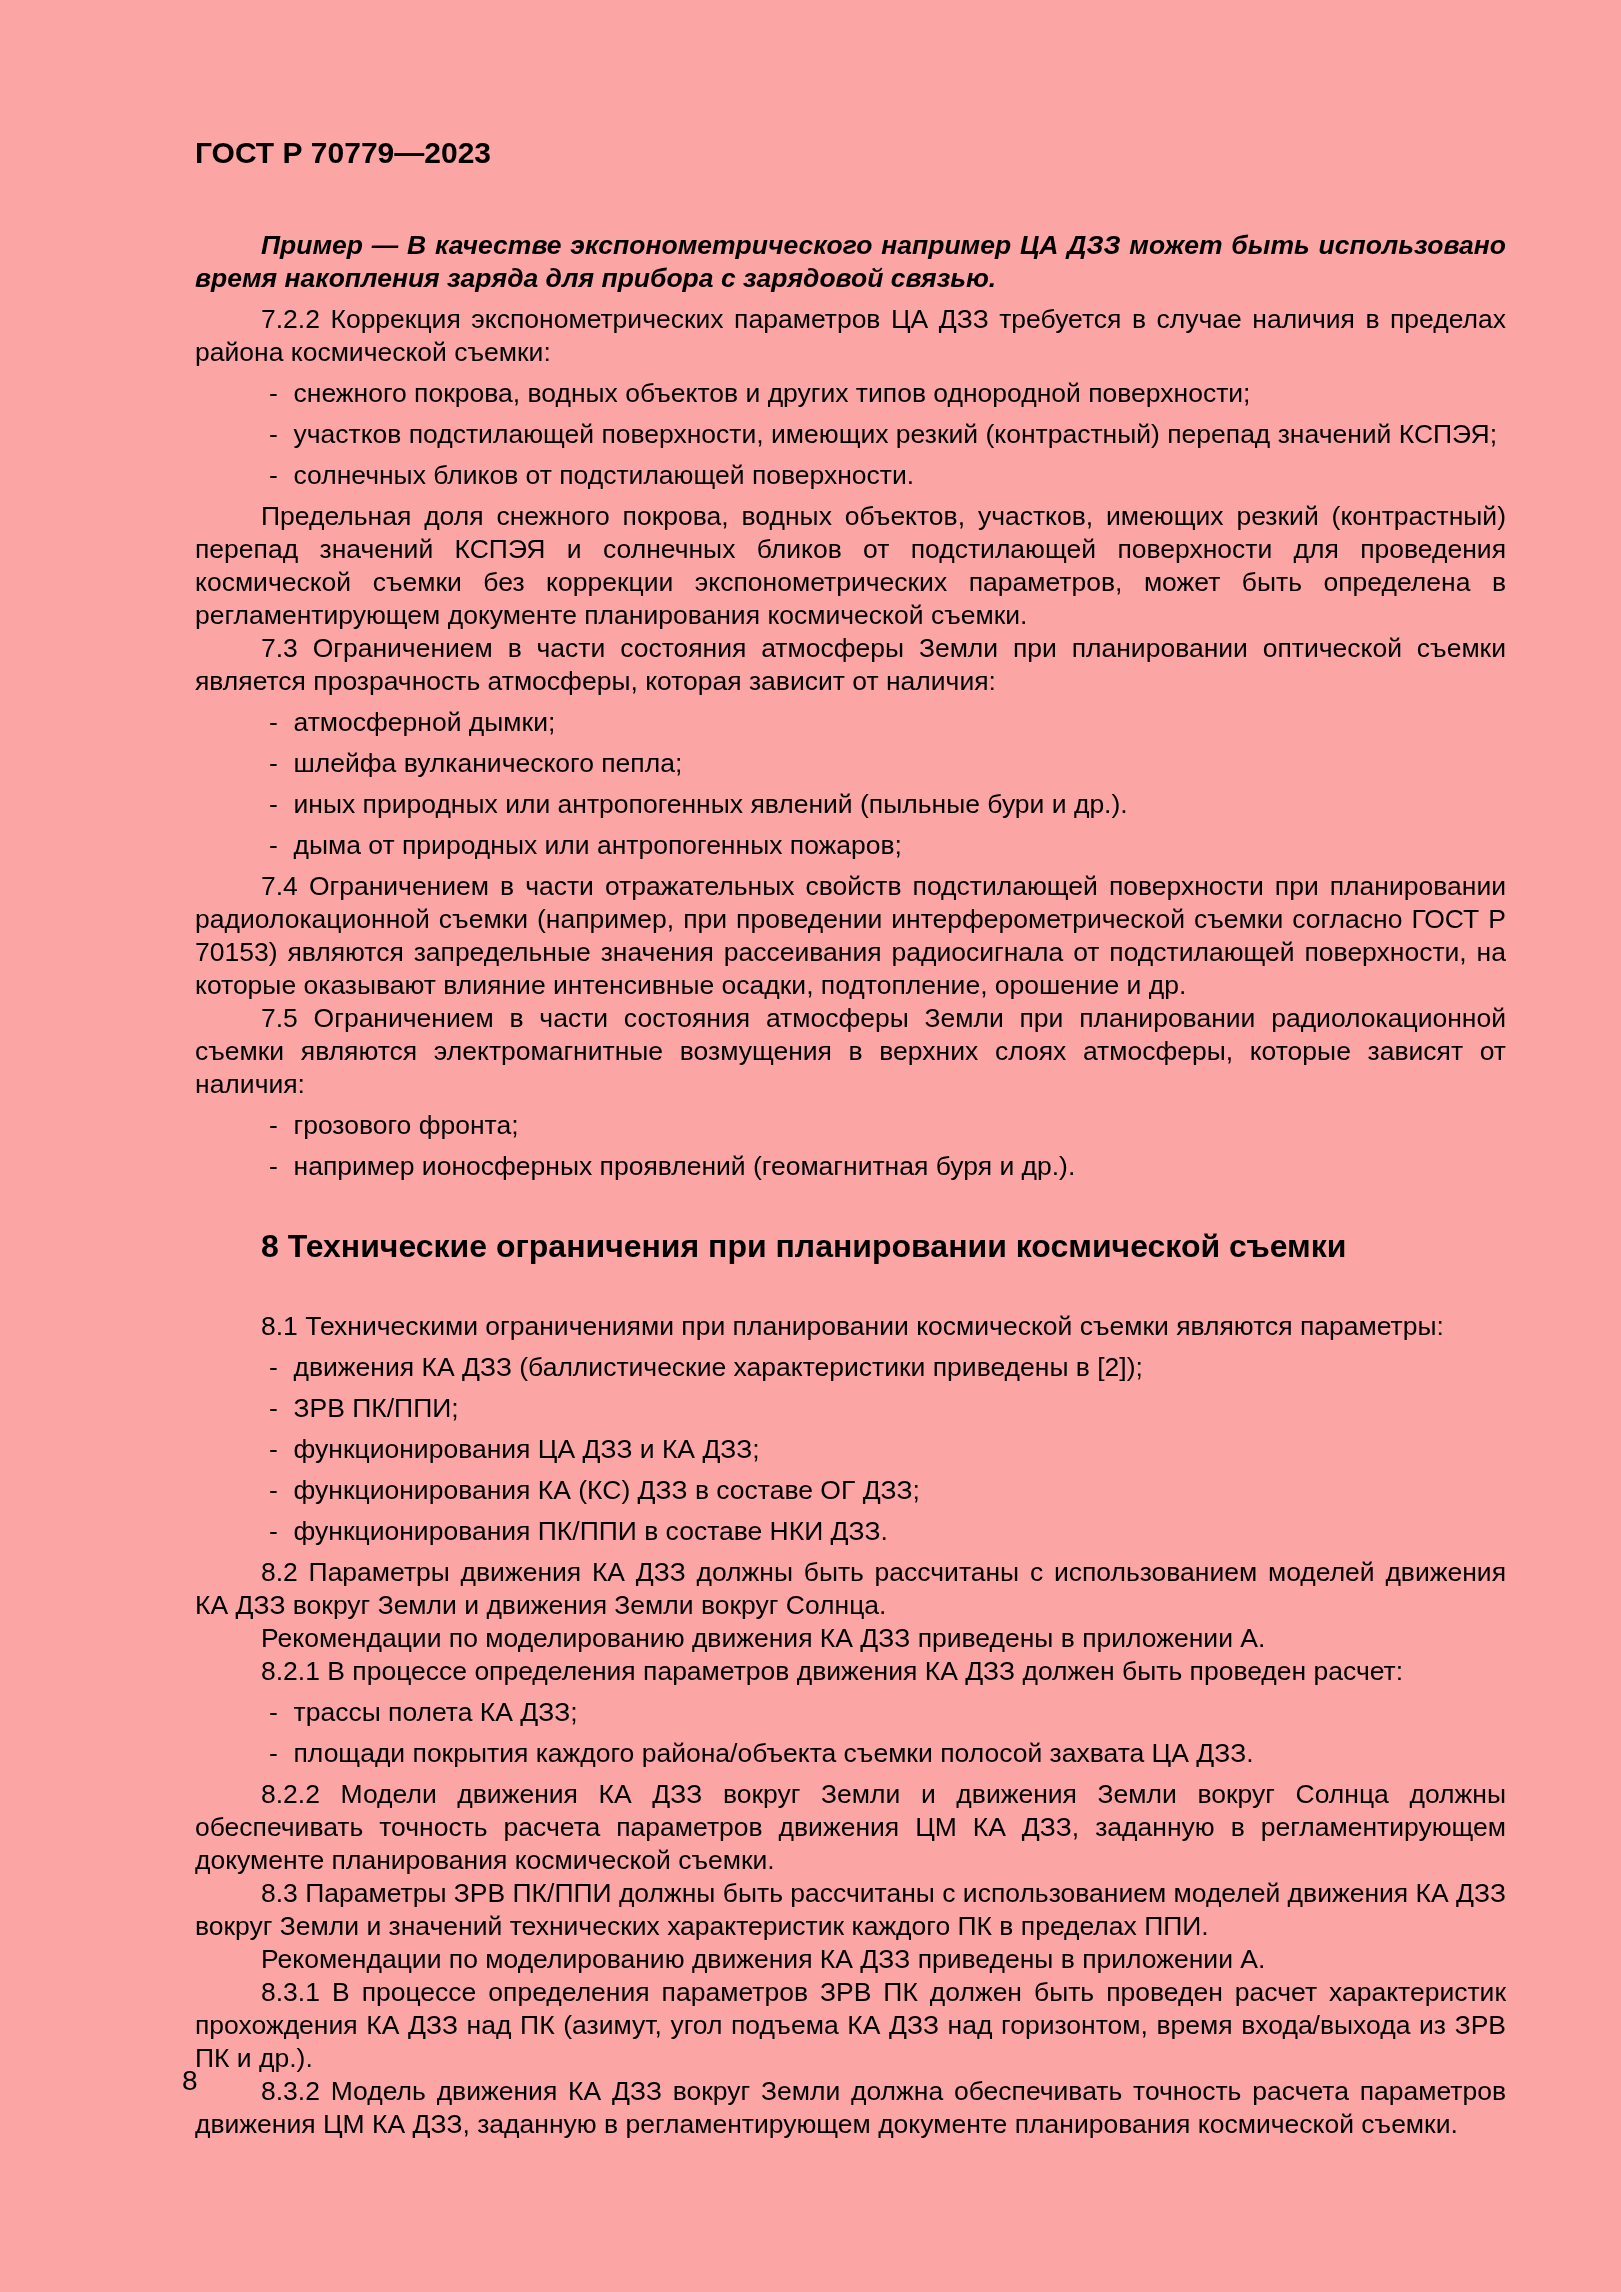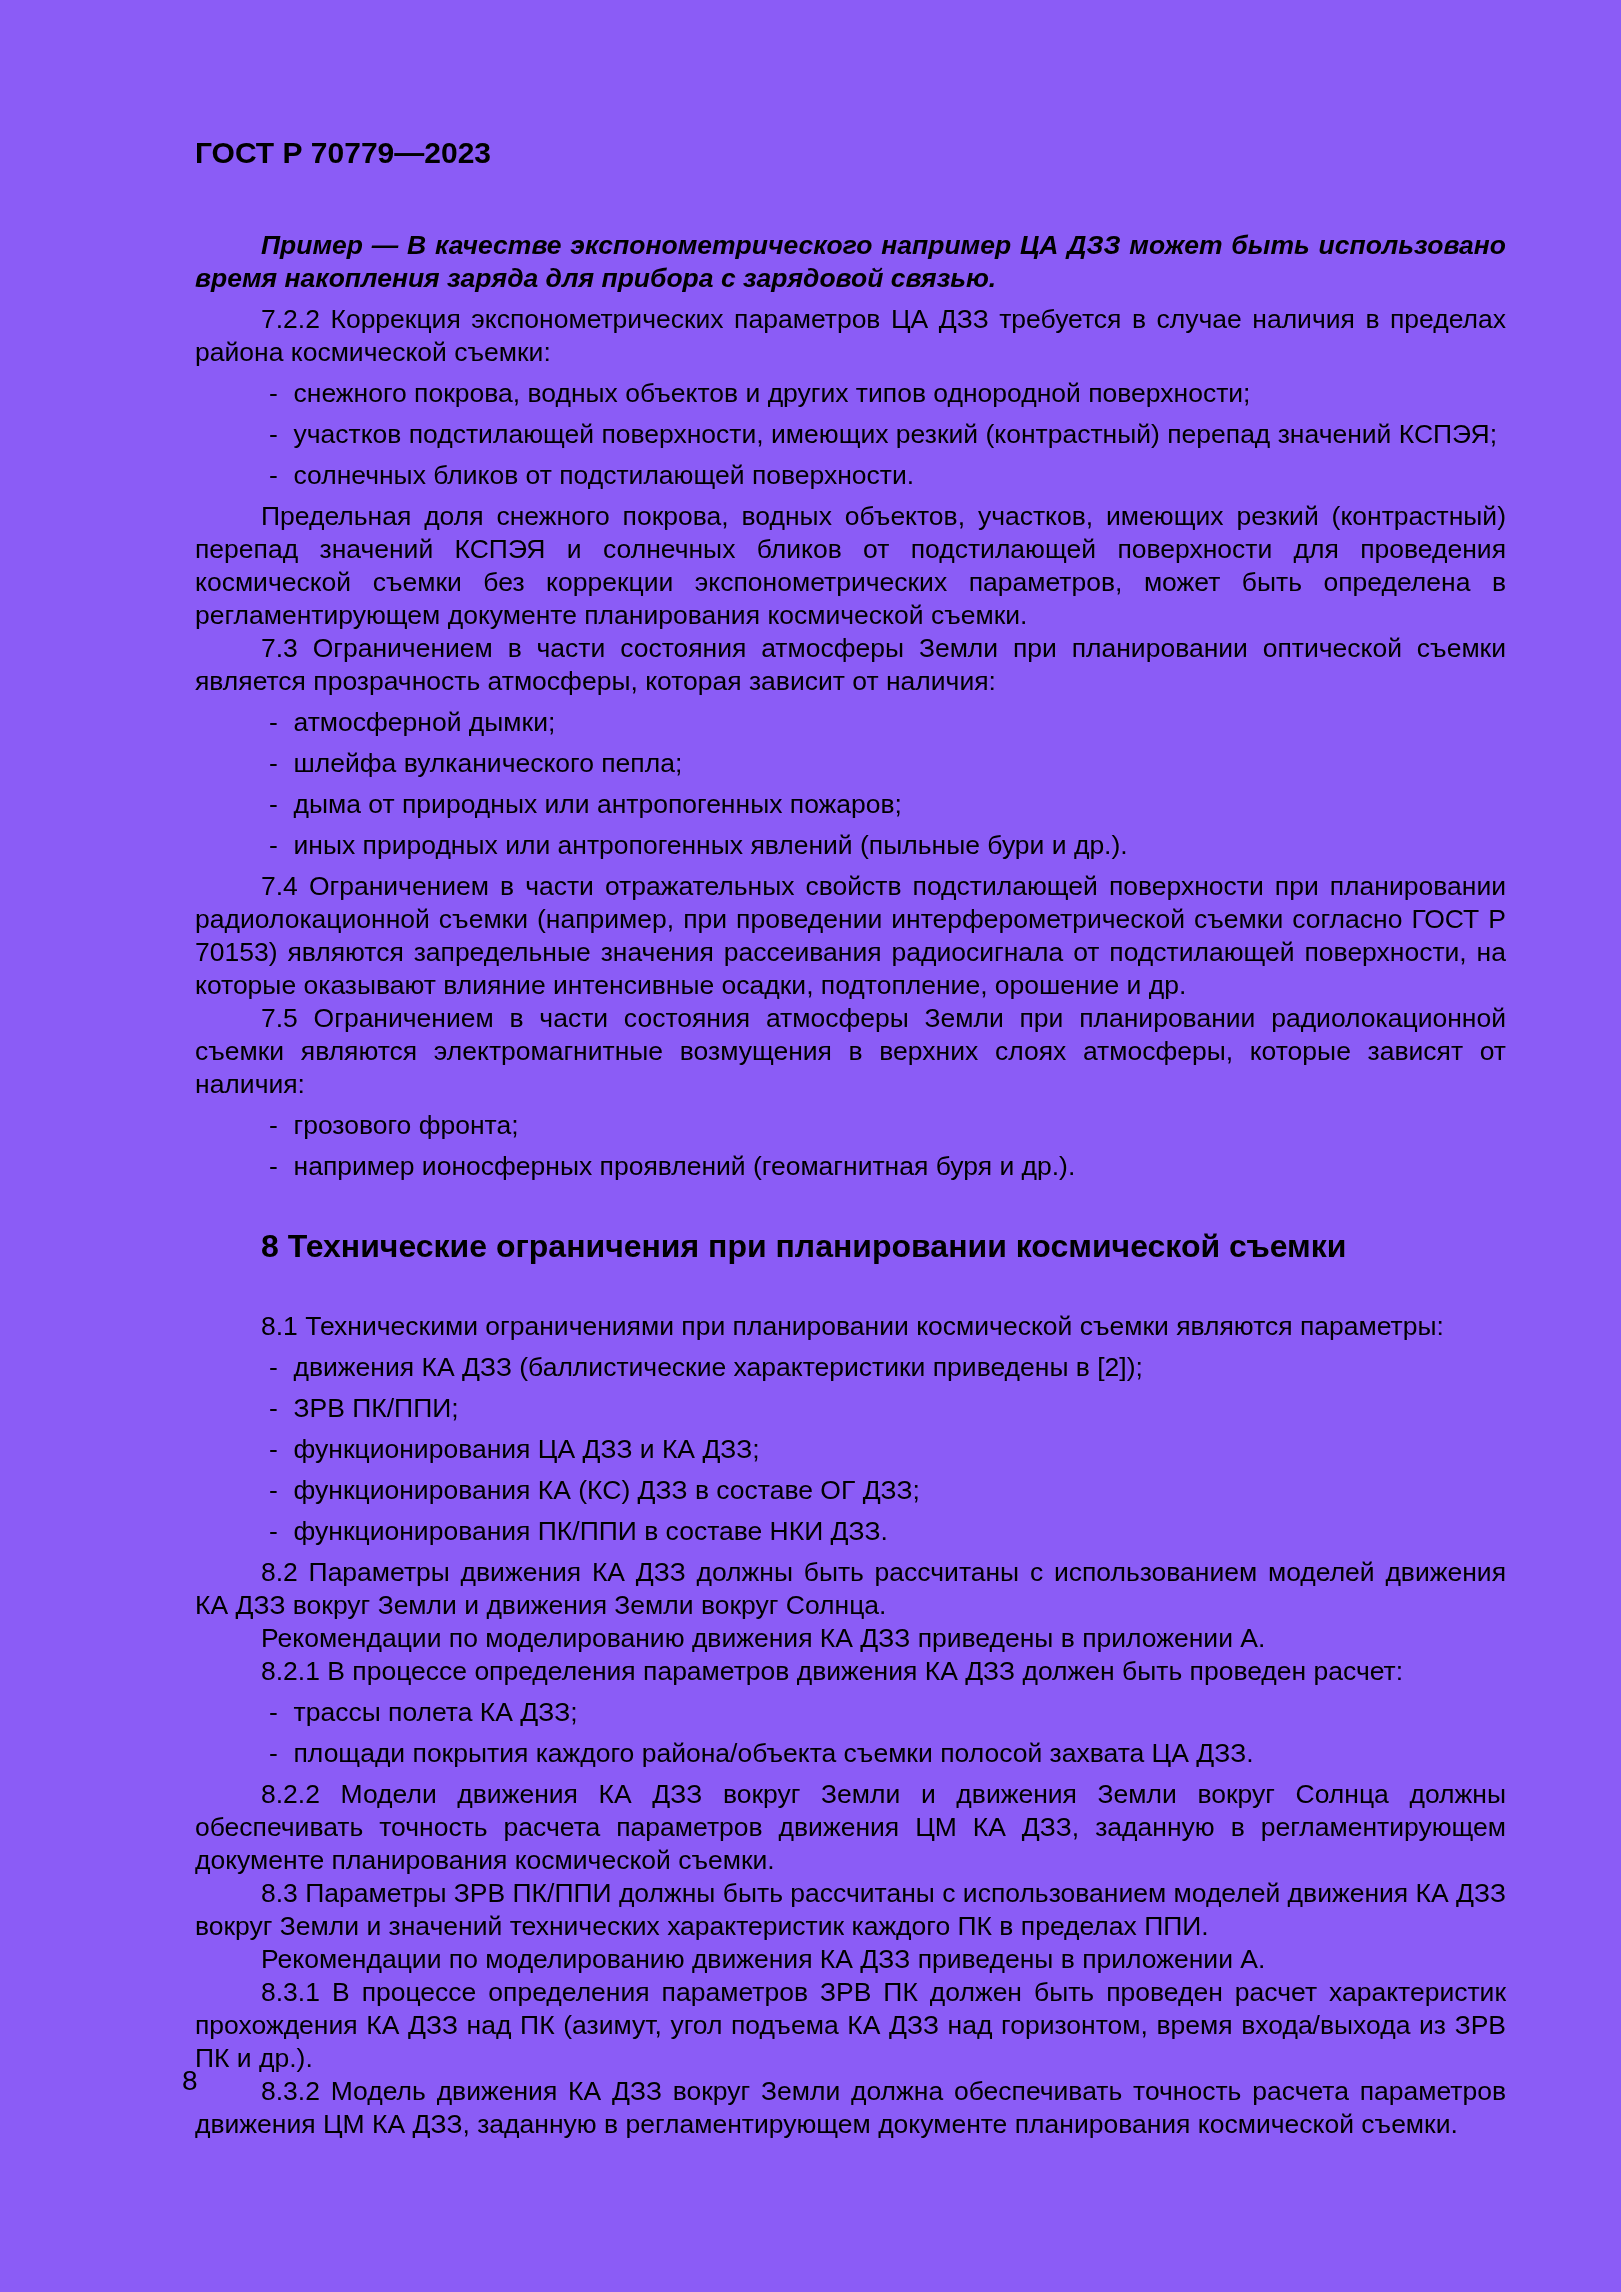--- a/index.html
+++ b/index.html
@@ -4,21 +4,21 @@
 <style>
   html, body {
     margin: 0;
     padding: 0;
     background: #ffffff;
   }
   .page {
     position: relative;
     width: 1621px;
     height: 2293px;
-    background: #8b5cf6;
+    background: #fca5a5;
     color: #000000;
     font-family: "Liberation Sans", sans-serif;
     overflow: hidden;
   }
   .content {
     position: absolute;
     left: 195px;
     top: 135px;
     width: 1311px;
   }
@@ -93,22 +93,22 @@
       <li><span class="dash">-</span><span>солнечных бликов от подстилающей поверхности.</span></li>
     </ul>
 
     <p class="body-par">Предельная доля снежного покрова, водных объектов, участков, имеющих резкий (контрастный) перепад значений КСПЭЯ и солнечных бликов от подстилающей поверхности для проведения космической съемки без коррекции экспонометрических параметров, может быть определена в регламентирующем документе планирования космической съемки.</p>
 
     <p class="body-par">7.3 Ограничением в части состояния атмосферы Земли при планировании оптической съемки является прозрачность атмосферы, которая зависит от наличия:</p>
 
     <ul class="dash-list">
       <li><span class="dash">-</span><span>атмосферной дымки;</span></li>
       <li><span class="dash">-</span><span>шлейфа вулканического пепла;</span></li>
+      <li><span class="dash">-</span><span>иных природных или антропогенных явлений (пыльные бури и др.).</span></li>
       <li><span class="dash">-</span><span>дыма от природных или антропогенных пожаров;</span></li>
-      <li><span class="dash">-</span><span>иных природных или антропогенных явлений (пыльные бури и др.).</span></li>
     </ul>
 
     <p class="body-par">7.4 Ограничением в части отражательных свойств подстилающей поверхности при планировании радиолокационной съемки (например, при проведении интерферометрической съемки согласно ГОСТ Р 70153) являются запредельные значения рассеивания радиосигнала от подстилающей поверхности, на которые оказывают влияние интенсивные осадки, подтопление, орошение и др.</p>
 
     <p class="body-par">7.5 Ограничением в части состояния атмосферы Земли при планировании радиолокационной съемки являются электромагнитные возмущения в верхних слоях атмосферы, которые зависят от наличия:</p>
 
     <ul class="dash-list">
       <li><span class="dash">-</span><span>грозового фронта;</span></li>
       <li><span class="dash">-</span><span>например ионосферных проявлений (геомагнитная буря и др.).</span></li>
     </ul>

